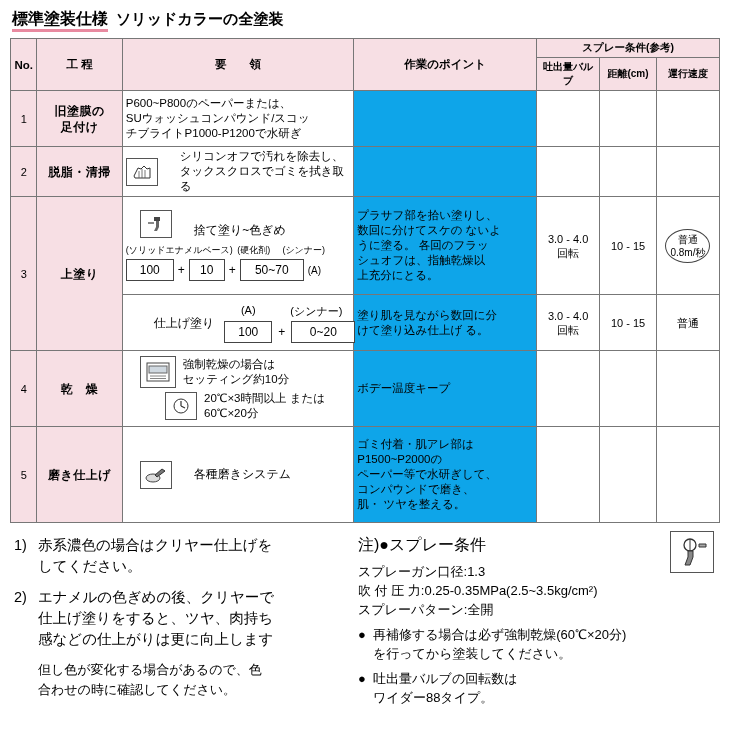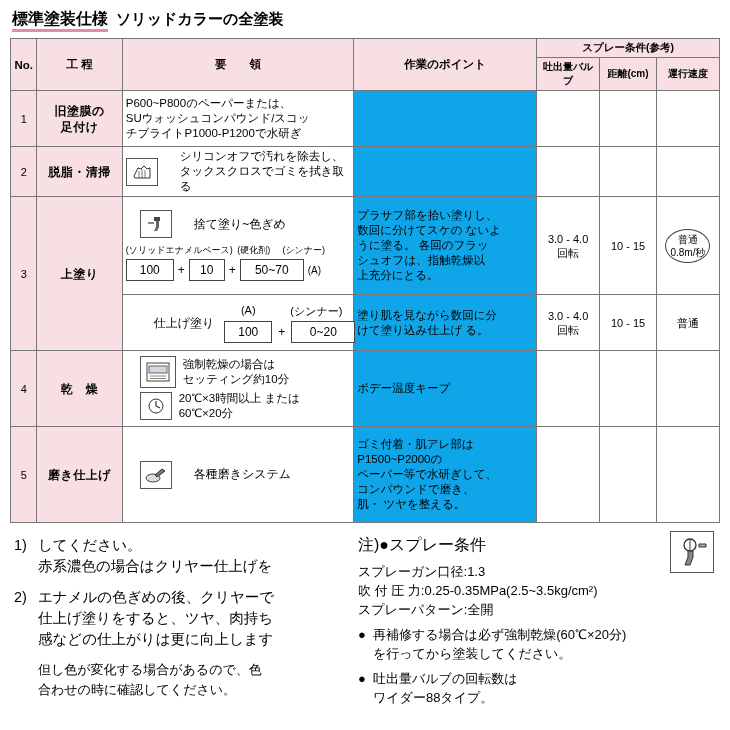--- a/index.html
+++ b/index.html
@@ -323,21 +323,21 @@
         <td class="point-cell"></td>
         <td class="num-cell"></td>
         <td class="num-cell"></td>
         <td class="num-cell"></td>
       </tr>
 
       <tr style="height:98px;">
         <td class="no-cell" rowspan="2">3</td>
         <td class="step-cell" rowspan="2">上塗り</td>
         <td class="req-cell">
-          <div class="req-row" style="padding-left:14px;">
+          <div class="req-row" style="padding-left:14px;align-items:flex-end;">
             <span class="icon-box icon-24">
               <svg width="24" height="20" viewBox="0 0 24 20">
                 <path d="M10 3 h6 v4 h-6 z" fill="#444"></path>
                 <path d="M12 7 h3 v6 l-2 4 h-3 l2 -4 z" fill="#666"></path>
                 <path d="M4 8 h6 v2 h-6 z" fill="#888"></path>
               </svg>
             </span>
             <span class="req-text" style="font-size:12px;font-weight:normal;">捨て塗り~色ぎめ</span>
           </div>
           <div class="mix-labels">
@@ -411,21 +411,21 @@
                 <rect x="3" y="3" width="22" height="18" fill="#fff" stroke="#444"></rect>
                 <rect x="5" y="6" width="18" height="7" fill="#cfd8e0" stroke="#666"></rect>
                 <path d="M6 16 h16 M6 18.5 h16" stroke="#666" stroke-width="0.8"></path>
               </svg>
             </span>
             <span>
               <div class="dry-text">強制乾燥の場合は</div>
               <div class="dry-text">セッティング約10分</div>
             </span>
           </div>
-          <div class="dry-block" style="padding-left:14px;">
+          <div class="dry-block" style="padding-left:14px;justify-content:center;">
             <span class="icon-box icon-24">
               <svg width="24" height="20" viewBox="0 0 24 20">
                 <circle cx="12" cy="10" r="7" fill="#fff" stroke="#333"></circle>
                 <path d="M12 10 L12 5 M12 10 L16 12" stroke="#333" stroke-width="1.2"></path>
               </svg>
             </span>
             <span>
               <div class="dry-text">20℃×3時間以上 または</div>
               <div class="dry-text">60℃×20分</div>
             </span>
@@ -464,22 +464,22 @@
       </tr>
     </tbody>
   </table>
 
   <div class="bottom">
 
     <div class="bottom-left">
       <div class="note-item">
         <span class="note-marker">1)</span>
         <span class="note-body">
+          <div>赤系濃色の場合はクリヤー仕上げを</div>
           <div>してください。</div>
-          <div>赤系濃色の場合はクリヤー仕上げを</div>
         </span>
       </div>
       <div class="note-item">
         <span class="note-marker">2)</span>
         <span class="note-body">
           <div>エナメルの色ぎめの後、クリヤーで</div>
           <div>仕上げ塗りをすると、ツヤ、肉持ち</div>
           <div>感などの仕上がりは更に向上します</div>
         </span>
       </div>

